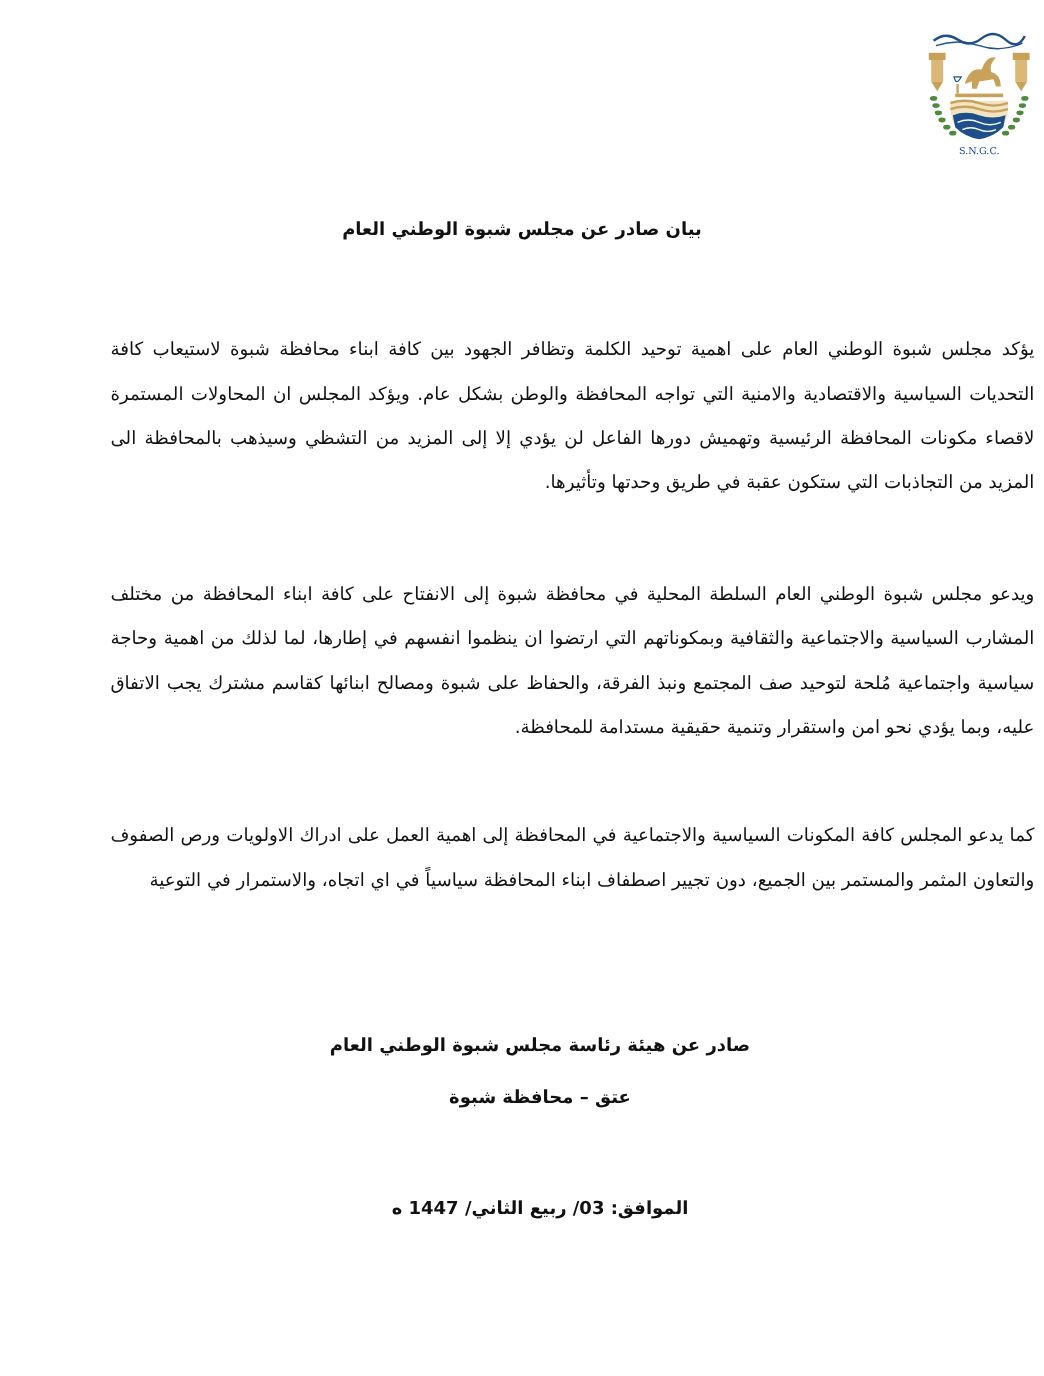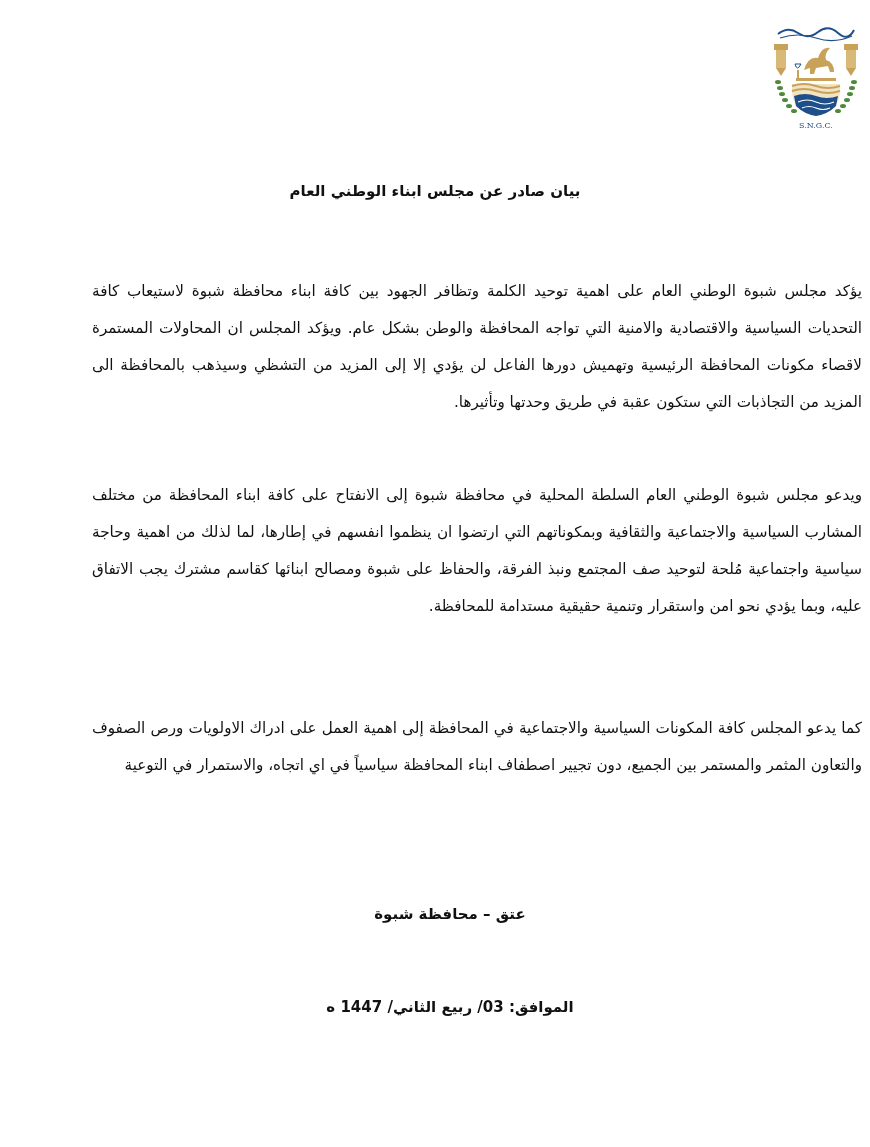--- a/index.html
+++ b/index.html
@@ -37,21 +37,21 @@
       text-align: justify;
       text-align-last: right;
       font-family: "DejaVu Sans", sans-serif;
       font-size: 15.2px;
       font-weight: normal;
       line-height: 37px;
     }
     .para p { margin: 0; }
     .p1 { top: 273px; }
     .p2 { top: 477px; }
-    .p3 { top: 710px; }
+    .p3 { top: 678px; }
     .sig {
       position: absolute;
       left: 240px; width: 420px;
       direction: rtl;
       text-align: center;
       font-size: 15px;
       font-weight: bold;
     }
     .s1 { top: 862px; }
     .s2 { top: 905px; }
@@ -105,30 +105,31 @@
         <ellipse cx="84" cy="68" rx="3" ry="2"></ellipse>
         <ellipse cx="82" cy="74" rx="3" ry="2"></ellipse>
         <ellipse cx="79" cy="80" rx="3" ry="2"></ellipse>
         <ellipse cx="75" cy="86" rx="3" ry="2"></ellipse>
         <ellipse cx="70" cy="91" rx="3" ry="2"></ellipse>
       </g>
       <text x="48" y="108" text-anchor="middle" font-family="DejaVu Serif, serif" font-size="8" fill="#1f4f8a">S.N.G.C.</text>
     </svg>
   </div>
 
-  <div class="title">بيان صادر عن مجلس ابناء الوطني العام</div>
+  <div class="title">بيان صادر عن مجلس شبوة الوطني العام</div>
 
   <div class="body-text para p1">
     <p>يؤكد مجلس شبوة الوطني العام على اهمية توحيد الكلمة وتظافر الجهود بين كافة ابناء محافظة شبوة لاستيعاب كافة التحديات السياسية والاقتصادية والامنية التي تواجه المحافظة والوطن بشكل عام. ويؤكد المجلس ان المحاولات المستمرة لاقصاء مكونات المحافظة الرئيسية وتهميش دورها الفاعل لن يؤدي إلا إلى المزيد من التشظي وسيذهب بالمحافظة الى المزيد من التجاذبات التي  ستكون عقبة في طريق وحدتها وتأثيرها.</p>
   </div>
 
   <div class="body-text para p2">
     <p>ويدعو مجلس شبوة الوطني العام السلطة المحلية في محافظة شبوة إلى الانفتاح على كافة ابناء المحافظة من مختلف المشارب السياسية والاجتماعية والثقافية وبمكوناتهم التي ارتضوا ان ينظموا انفسهم في إطارها، لما لذلك من اهمية وحاجة سياسية واجتماعية مُلحة لتوحيد صف المجتمع ونبذ الفرقة، والحفاظ على شبوة ومصالح ابنائها كقاسم مشترك يجب الاتفاق عليه، وبما يؤدي نحو امن واستقرار وتنمية حقيقية مستدامة للمحافظة.</p>
   </div>
 
   <div class="body-text para p3">
     <p>كما يدعو المجلس كافة المكونات السياسية والاجتماعية في المحافظة إلى اهمية العمل على ادراك الاولويات ورص الصفوف والتعاون المثمر والمستمر بين الجميع، دون تجيير اصطفاف ابناء المحافظة سياسياً في اي اتجاه، والاستمرار في التوعية</p>
   </div>
 
+  <div class="sig s1">صادر عن هيئة رئاسة مجلس شبوة الوطني العام</div>
   <div class="sig s2">عتق – محافظة شبوة</div>
   <div class="sig s4">الموافق: 03/ ربيع الثاني/ 1447 ه</div>
 
 </div>
 
 </body></html>

